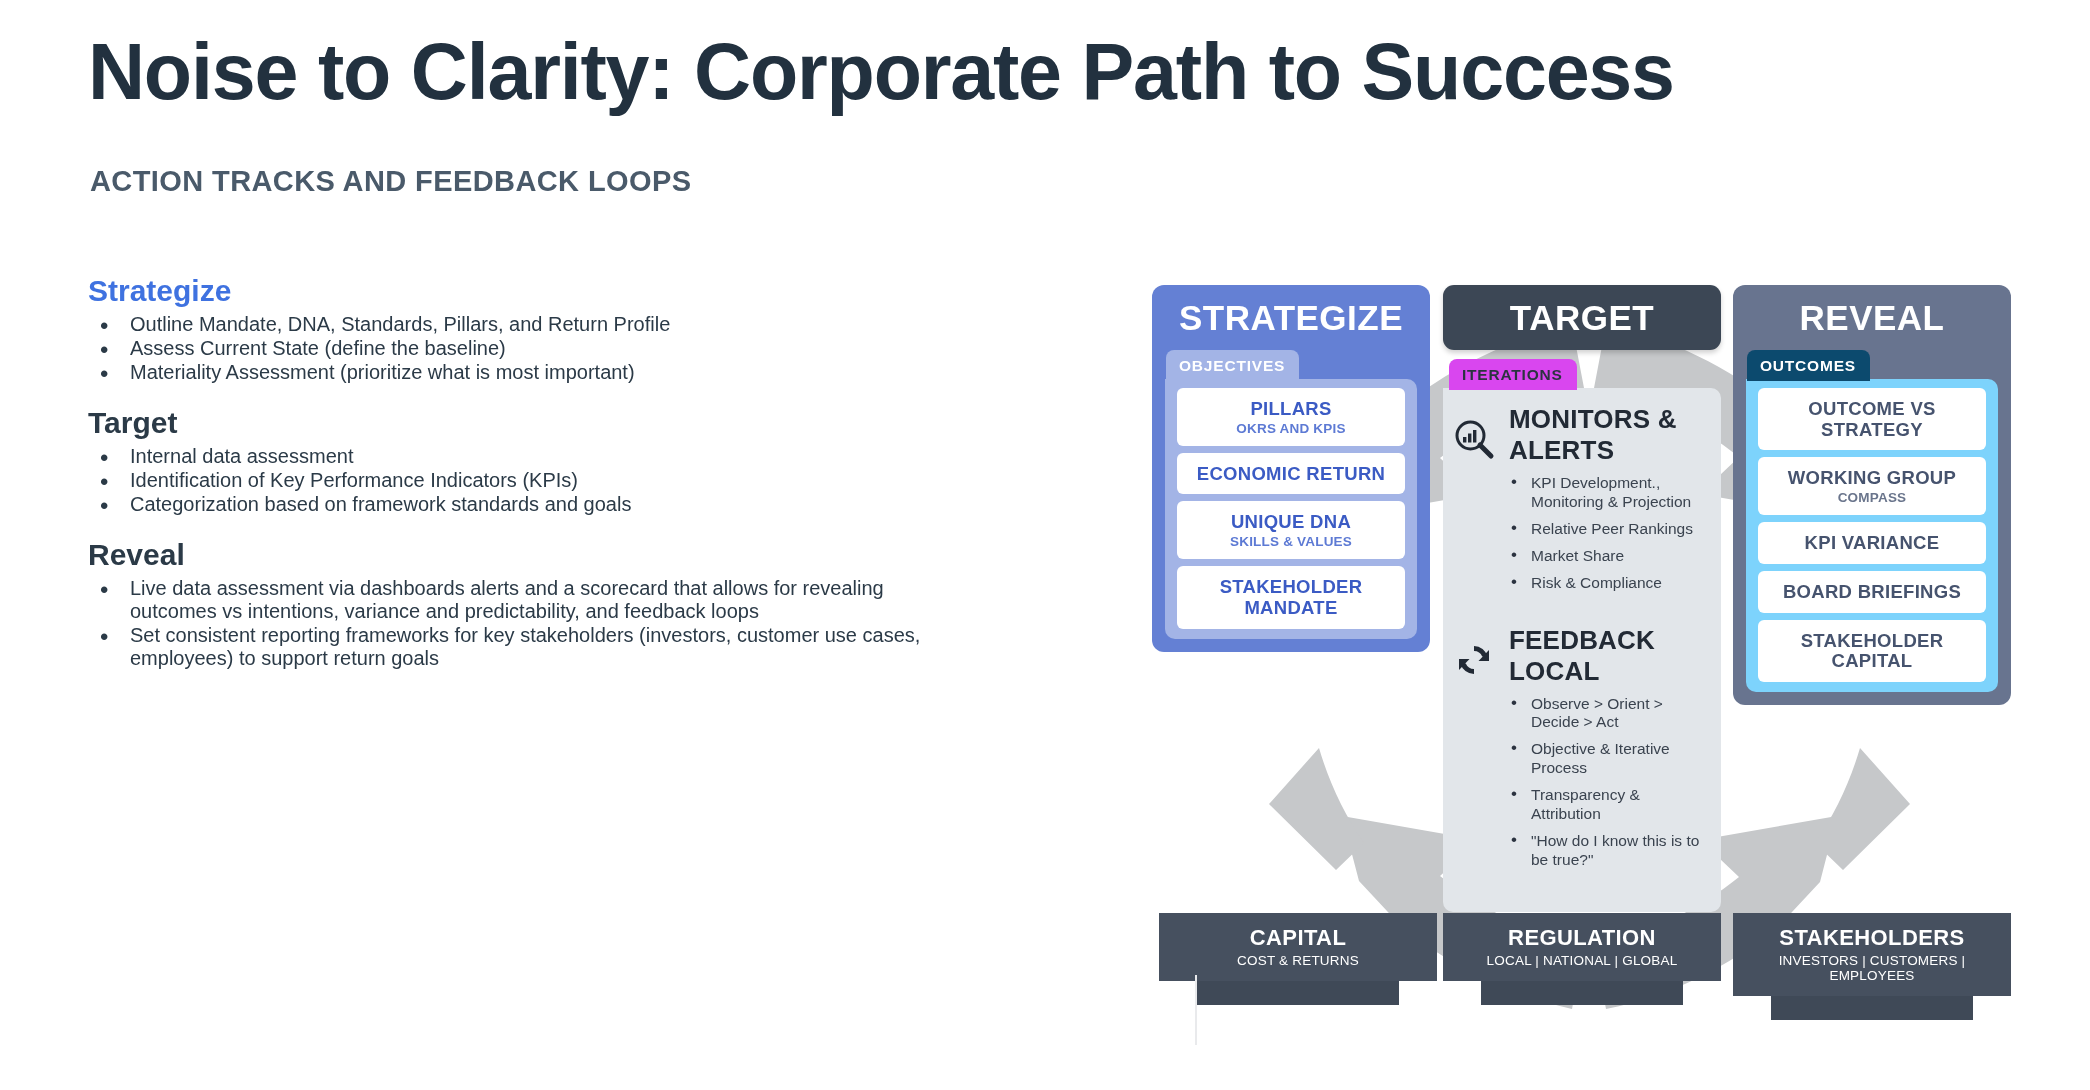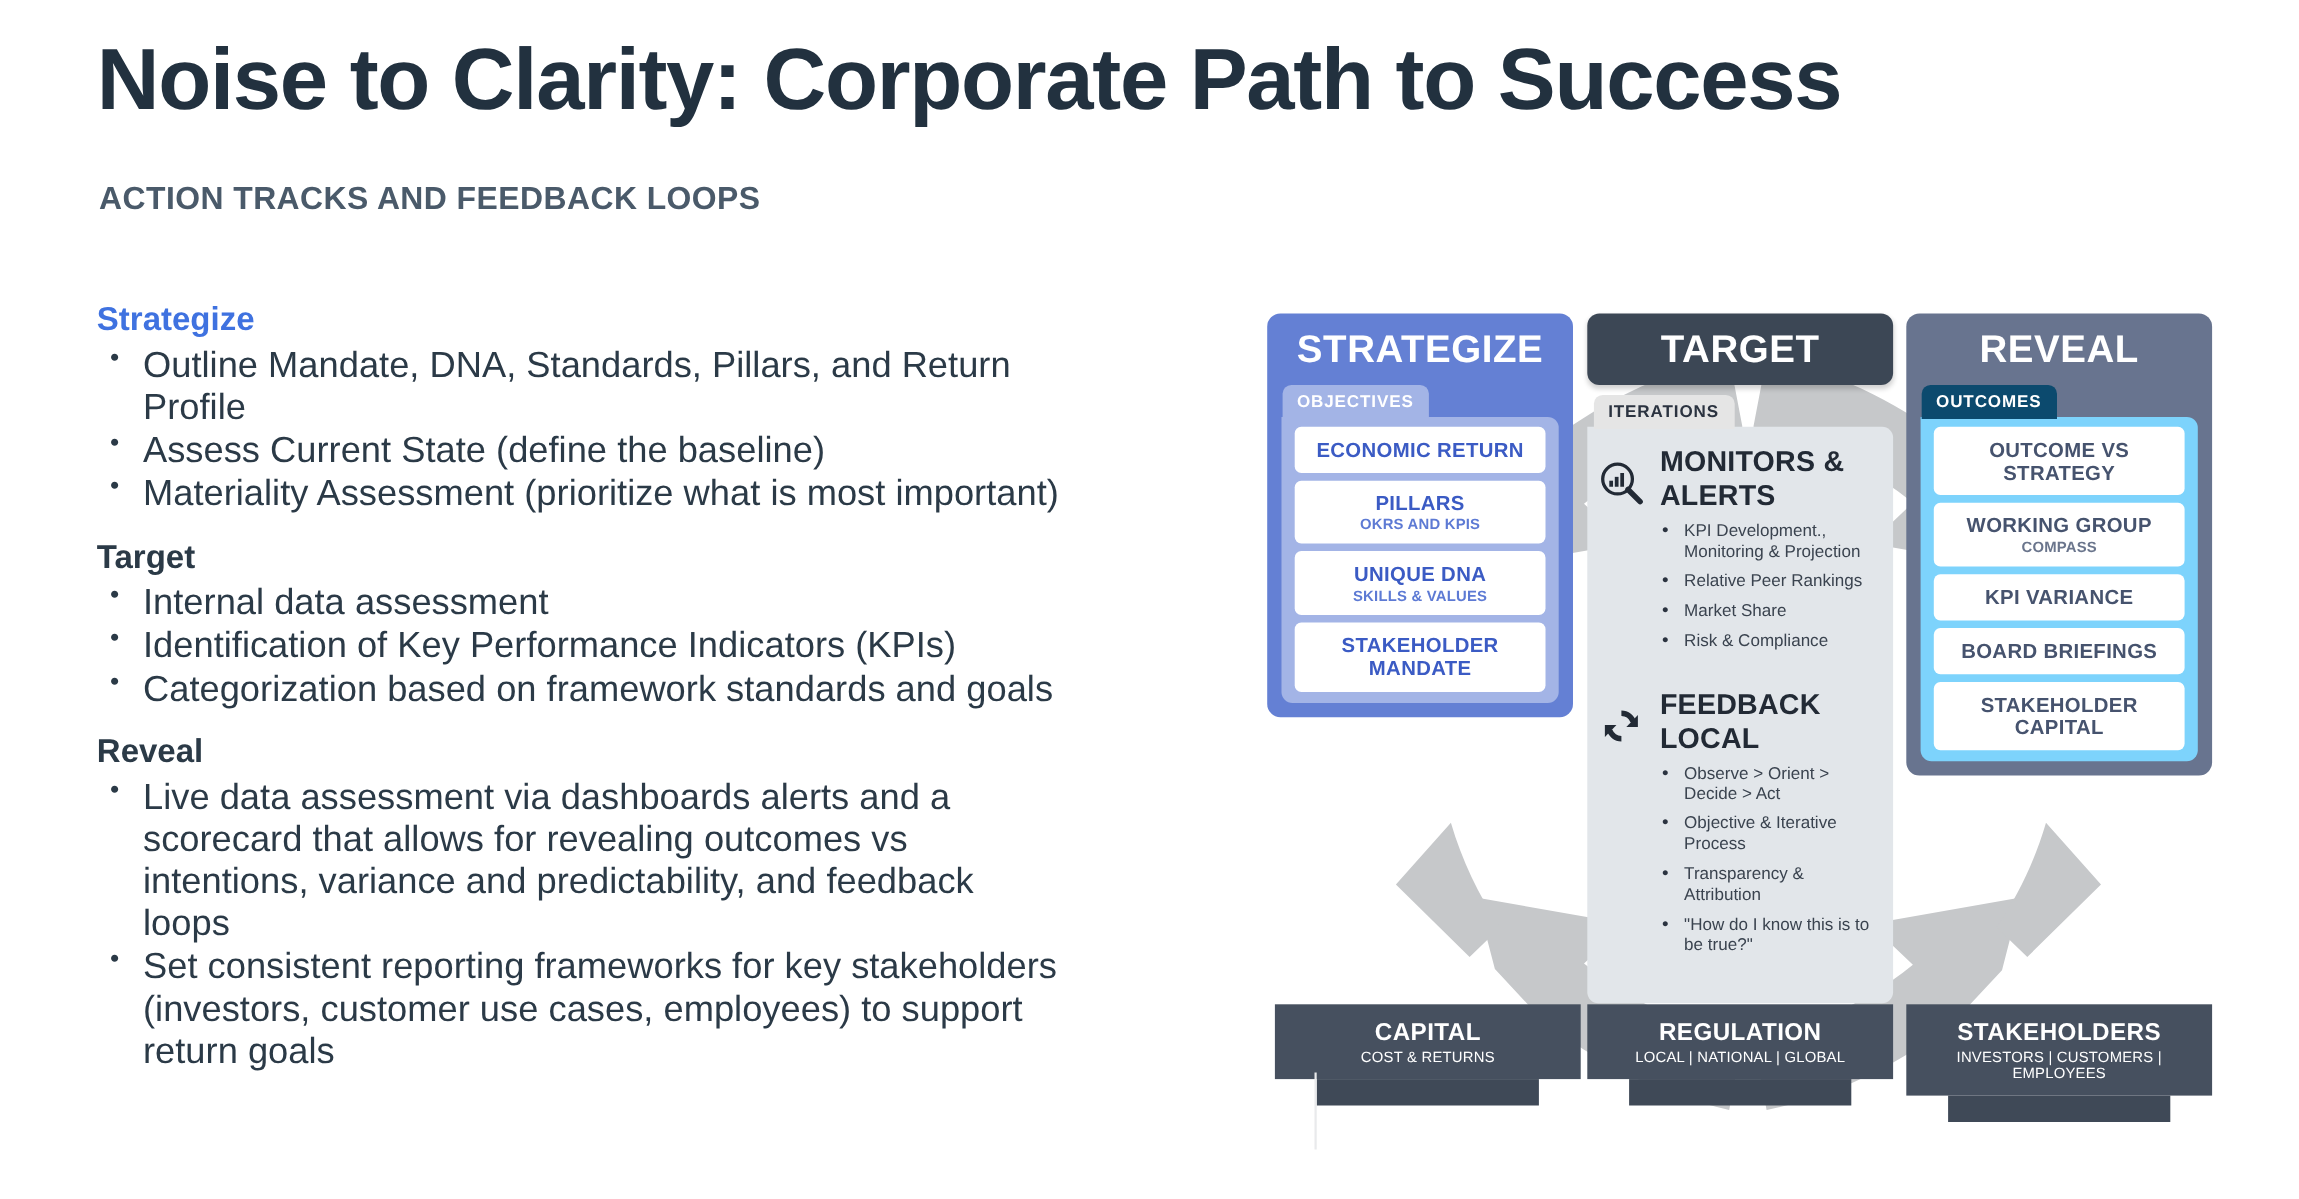--- a/index.html
+++ b/index.html
@@ -30,21 +30,21 @@
     width: 880px;
   }
   .sec-head {
     font-size: 30px; font-weight: 700; color: #2b3a47;
     margin-top: 20px; margin-bottom: 3px; line-height: 1.25;
   }
   .sec-head.accent { color: #3f72e0; margin-top: 0; }
   .bullets { list-style: none; }
   .bullets li {
     position: relative; padding-left: 42px;
-    font-size: 33px; line-height: 1.16; color: #2b3a47;
+    font-size: 20px; line-height: 1.16; color: #2b3a47;
     margin-bottom: 1px;
   }
   .bullets li::before {
     content: "\2022"; position: absolute; left: 12px; top: -1px;
     font-size: 24px; color: #2b3a47;
   }
 
   
   .diagram {
     position: absolute; left: 1098px; top: 268px;
@@ -77,21 +77,21 @@
   }
 
   
   .tab {
     display: inline-block; font-size: 15.5px; font-weight: 700;
     letter-spacing: 0.8px; padding: 7px 14px 6px 13px;
     border-radius: 8px 8px 0 0; position: relative; z-index: 2;
   }
   .tab-strategize { background: #a3b4e6; color: #ffffff; margin-left: 14px; }
   .tab-reveal     { background: #0c4a6e; color: #ffffff; margin-left: 14px; }
-  .tab-target     { background: #e5e5e5; color: #2b3340; margin-left: 6px; }
+  .tab-target     { background: #d946ef; color: #2b3340; margin-left: 6px; }
 
   .inner {
     border-radius: 0 10px 10px 10px; padding: 9px 12px 10px;
     margin: -2px 13px 0 13px; position: relative; z-index: 1;
   }
   .inner-strategize { background: #a3b4e6; }
   .inner-reveal     { background: #7dd3fc; }
 
   .chip {
     background: #ffffff; border-radius: 6px; text-align: center;
@@ -209,25 +209,25 @@
     </svg>
 
     <div class="cols">
 
       <div class="col col-strategize">
         <div class="panel panel-strategize">
           <div class="col-header">STRATEGIZE</div>
           <div><span class="tab tab-strategize">OBJECTIVES</span></div>
           <div class="inner inner-strategize">
             <div class="chip">
-              <div class="t">ECONOMIC RETURN</div>
-            </div>
-            <div class="chip">
               <div class="t">PILLARS</div>
               <div class="s">OKRS AND KPIS</div>
+            </div>
+            <div class="chip">
+              <div class="t">ECONOMIC RETURN</div>
             </div>
             <div class="chip">
               <div class="t">UNIQUE DNA</div>
               <div class="s">SKILLS &amp; VALUES</div>
             </div>
             <div class="chip">
               <div class="t">STAKEHOLDER MANDATE</div>
             </div>
           </div>
         </div>

